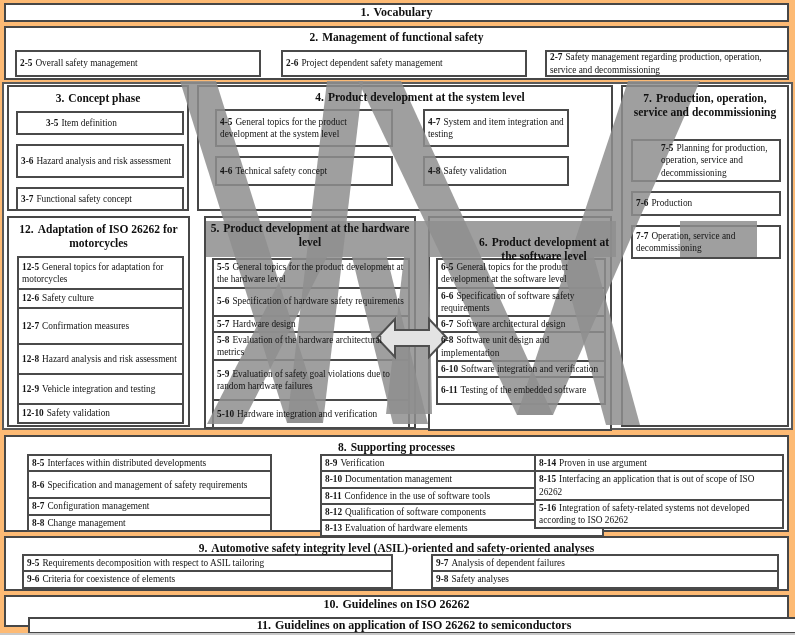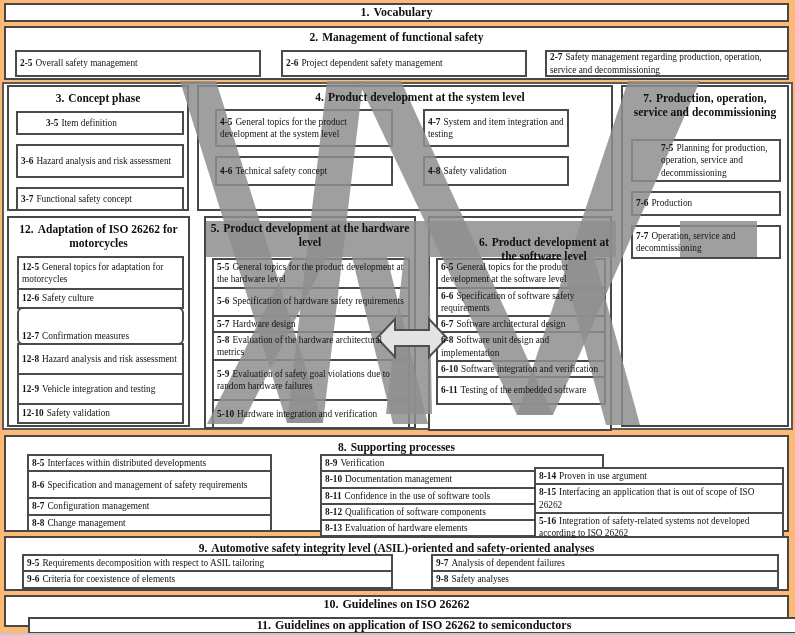--- a/index.html
+++ b/index.html
@@ -28,21 +28,21 @@
   #s3-items div.item:nth-of-type(1){min-height:24px;padding-left:28px;}
   #s3-items div.item:nth-of-type(2){min-height:34px;}
   #s3-items div.item:nth-of-type(3){min-height:24px;}
   #s4-left div.item:nth-of-type(1),#s4-right div.item:nth-of-type(1){min-height:38px;margin-bottom:9px;}
   #s4-left div.item:nth-of-type(2),#s4-right div.item:nth-of-type(2){min-height:30px;}
   #s7-items div.item:nth-of-type(1){min-height:42px;padding-left:28px;}
   #s7-items div.item:nth-of-type(2){min-height:25px;}
   #s7-items div.item:nth-of-type(3){min-height:34px;}
   #s12-items div.item:nth-of-type(1){min-height:34px;}
   #s12-items div.item:nth-of-type(2){min-height:21px;}
-  #s12-items div.item:nth-of-type(3){min-height:38px;align-items:flex-end;border-radius:6px;}
+  #s12-items div.item:nth-of-type(3){min-height:38px;align-items:center;}
   #s12-items div.item:nth-of-type(4){min-height:32px;}
   #s12-items div.item:nth-of-type(5){min-height:32px;}
   #s12-items div.item:nth-of-type(6){min-height:21px;}
   #s5-items div.item{min-height:30px;}
   #s5-items div.item:nth-of-type(3){min-height:18px;}
   #s5-items div.item:nth-of-type(5){min-height:42px;}
   #s6-items div.item{min-height:29px;}
   #s6-items div.item:nth-of-type(3),#s6-items div.item:nth-of-type(5){min-height:18px;}
   #s8-col1 div.item{min-height:17px;}
   #s8-col1 div.item:nth-of-type(2){min-height:29px;}
@@ -286,21 +286,21 @@
         </div>
 
         <div class="item">
           <div class="cell"><span class="code">8-12</span><span>Qualification of software components</span></div>
         </div>
 
         <div class="item">
           <div class="cell"><span class="code">8-13</span><span>Evaluation of hardware elements</span></div>
         </div>
       </div>
-    <div id="s8-col3" class="list stack" style="left:528px;top:17px;width:250px;margin-top:13px;">
+    <div id="s8-col3" class="list stack" style="left:528px;top:17px;width:250px;">
 
         <div class="item">
           <div class="cell"><span class="code">8-14</span><span>Proven in use argument</span></div>
         </div>
 
         <div class="item">
           <div class="cell"><span class="code">8-15</span><span>Interfacing an application that is out of scope of ISO 26262</span></div>
         </div>
 
         <div class="item">

